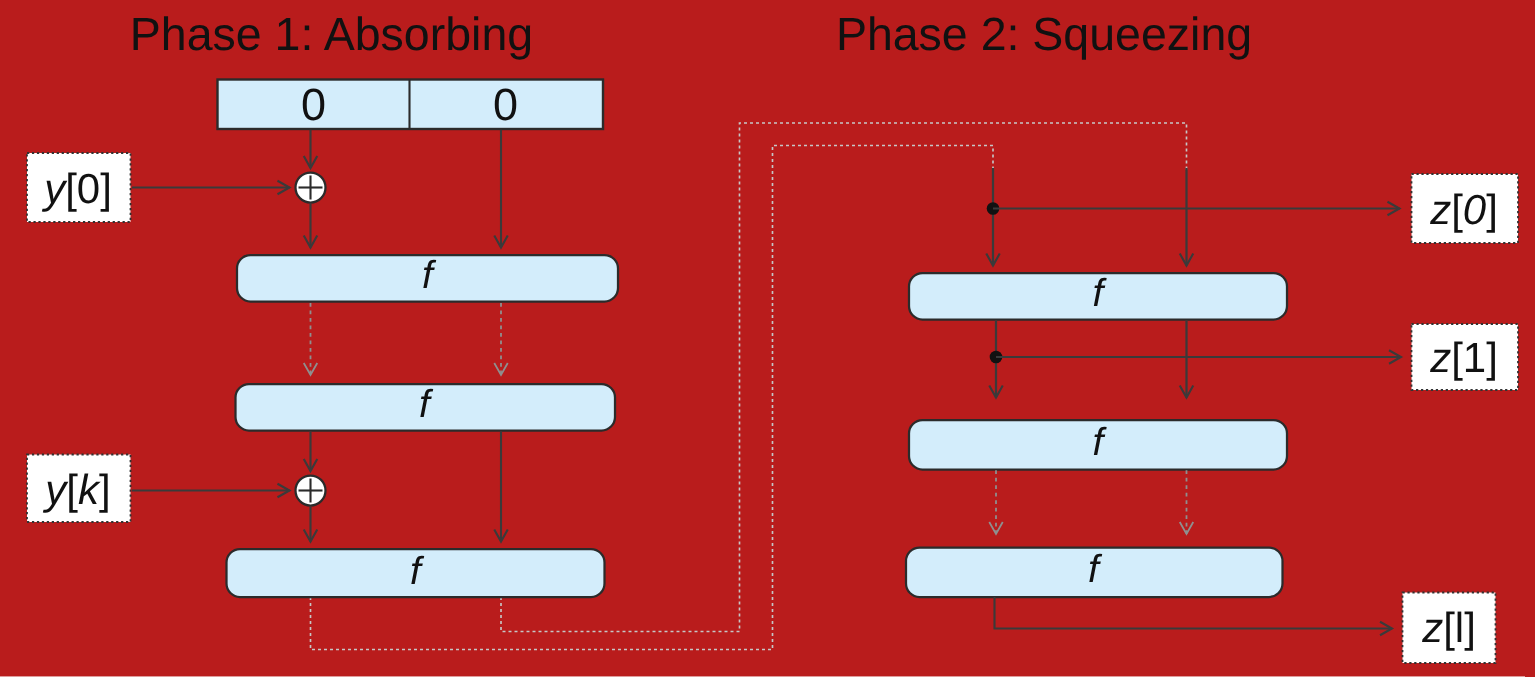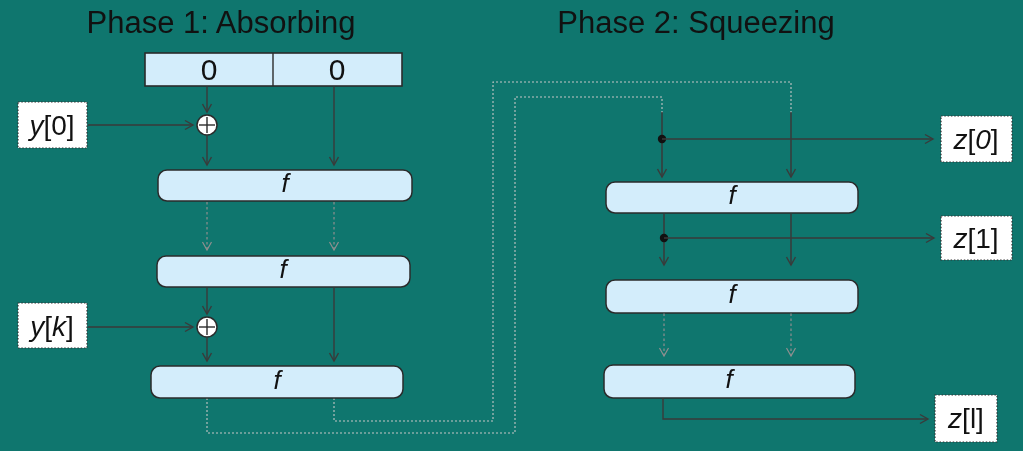--- a/index.html
+++ b/index.html
@@ -5,21 +5,21 @@
   html, body {
     margin: 0;
     padding: 0;
     background: #ffffff;
     font-family: "Liberation Sans", sans-serif;
   }
   .stage {
     position: relative;
     width: 1023px;
     height: 451px;
-    background: #0f766e;
+    background: #b91c1c;
     overflow: hidden;
   }
   svg text {
     font-family: "Liberation Sans", sans-serif;
     fill: #111111;
   }
   .title-text { font-size: 31px; }
   .cell-text  { font-size: 30px; }
   .f-text     { font-size: 26px; font-style: italic; }
   .label-text { font-size: 28px; }

